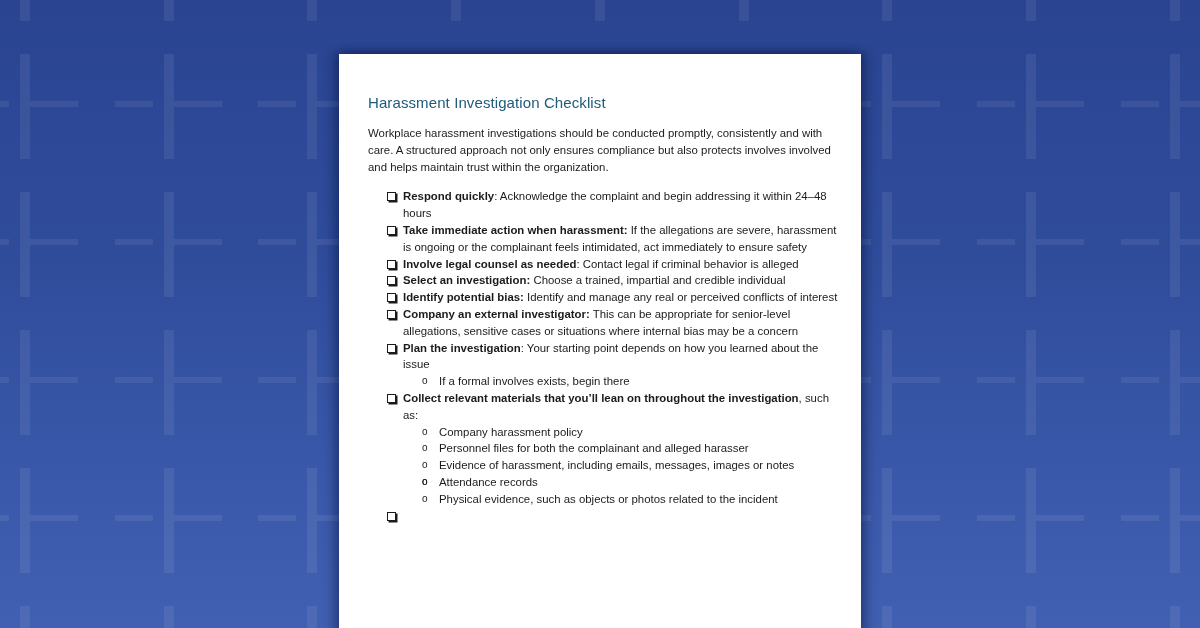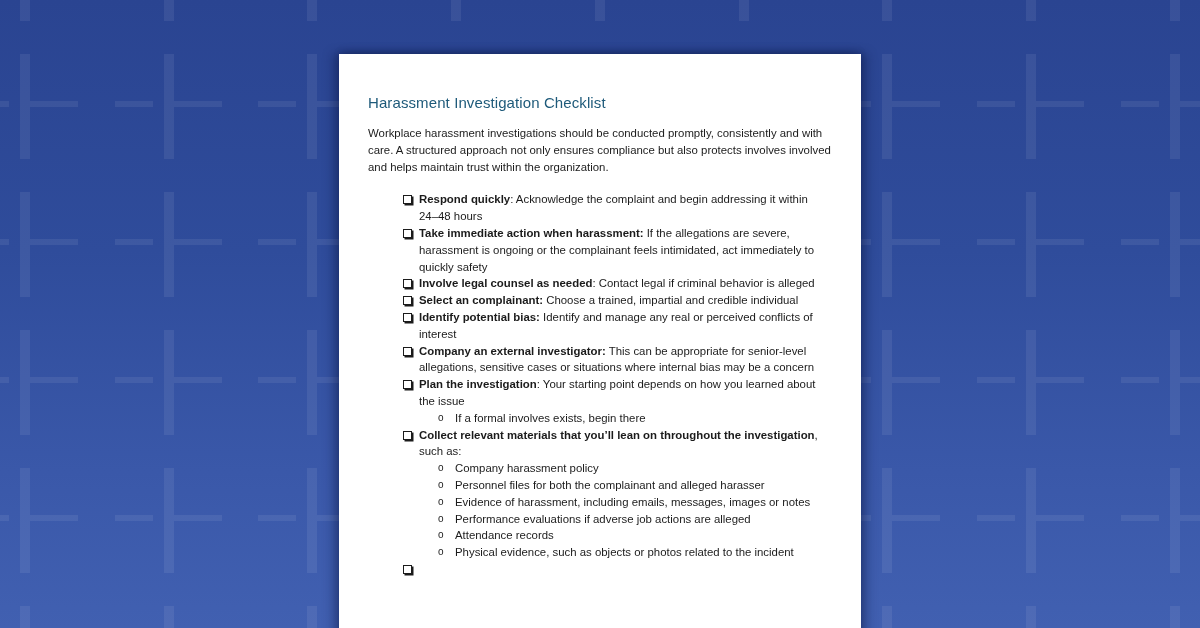--- a/index.html
+++ b/index.html
@@ -16,21 +16,21 @@
   .doc {
     position: absolute; left: 339px; top: 54px; width: 522px; height: 600px;
     background: #ffffff;
     box-shadow: -6px 0 10px rgba(10,20,60,0.35), 6px 0 10px rgba(10,20,60,0.35), 0 -2px 6px rgba(10,20,60,0.2);
   }
   .doc-inner { position: absolute; left: 29px; top: 40px; width: 470px; color: #1b1b1b; }
   .title {
     font-size: 15px; color: #1e5a7a; margin: 0 0 14px 0; font-weight: normal; letter-spacing: 0.1px;
   }
   .para { font-size: 11.4px; line-height: 16.8px; margin: 0 0 13px 0; }
-  .checklist { list-style: none; margin: 16px; padding: 0; }
+  .checklist { list-style: none; margin: 0; padding: 0; }
   .item { position: relative; padding-left: 35px; font-size: 11.4px; line-height: 16.8px; }
   .item .box {
     position: absolute; left: 19px; top: 4px; width: 7px; height: 7px;
     border: 1px solid #1b1b1b; box-shadow: 1.5px 1.5px 0 #1b1b1b; background: #fff;
   }
   .item b { font-weight: bold; }
   .sub { list-style: none; margin: 0; padding: 0; }
   .sub li { position: relative; padding-left: 71px; margin-left: -35px; font-size: 11.4px; line-height: 16.8px; }
   .sub li .o { position: absolute; left: 54px; top: 0; font-size: 10px; }
 </style>
@@ -171,29 +171,29 @@
     <h1 class="title">Harassment Investigation  Checklist</h1>
     <p class="para">Workplace harassment investigations should be conducted promptly, consistently and with care. A structured approach not only ensures compliance but also protects involves involved and helps maintain trust within the organization.</p>
 
     <ul class="checklist">
       <li class="item">
         <span class="box"></span>
         <b>Respond quickly</b><span>: Acknowledge the complaint and begin addressing it within 24–48 hours</span>
       </li>
       <li class="item">
         <span class="box"></span>
-        <b>Take immediate action when harassment:</b><span> If the allegations are severe, harassment is ongoing or the complainant feels intimidated, act immediately to quickly safety</span>
+        <b>Take immediate action when harassment:</b><span> If the allegations are severe, harassment is ongoing or the complainant feels intimidated, act immediately to ensure safety</span>
       </li>
       <li class="item">
         <span class="box"></span>
         <b>Involve legal counsel as needed</b><span>: Contact legal if criminal behavior is alleged</span>
       </li>
       <li class="item">
         <span class="box"></span>
-        <b>Select an complainant:</b><span> Choose a trained, impartial and credible individual</span>
+        <b>Select an investigation:</b><span> Choose a trained, impartial and credible individual</span>
       </li>
       <li class="item">
         <span class="box"></span>
         <b>Identify potential bias:</b><span> Identify and manage any real or perceived conflicts of interest</span>
       </li>
       <li class="item">
         <span class="box"></span>
         <b>Company  an external investigator:</b><span> This can be appropriate for senior-level allegations, sensitive cases or situations where internal bias may be a concern</span>
       </li>
       <li class="item">
@@ -203,21 +203,21 @@
           <li><span class="o">o</span><span>If a formal involves exists, begin there</span></li>
         </ul>
       </li>
       <li class="item">
         <span class="box"></span>
         <b>Collect relevant materials that you’ll lean on throughout the investigation</b><span>, such as:</span>
         <ul class="sub">
           <li><span class="o">o</span><span>Company harassment policy</span></li>
           <li><span class="o">o</span><span>Personnel files for both the complainant and alleged harasser</span></li>
           <li><span class="o">o</span><span>Evidence of harassment, including emails, messages, images or notes</span></li>
-          <li><span class="o">o</span><span>Performance evaluations if adverse job actions are alleged</span></li>
+          <li><span class="o">o</span></li>
           <li><span class="o">o</span><span>Attendance records</span></li>
           <li><span class="o">o</span><span>Physical evidence,  such as objects or photos related to the incident</span></li>
         </ul>
       </li>
       <li class="item">
         <span class="box"></span>
         <b></b><span></span>
       </li>
     </ul>
   </div>

